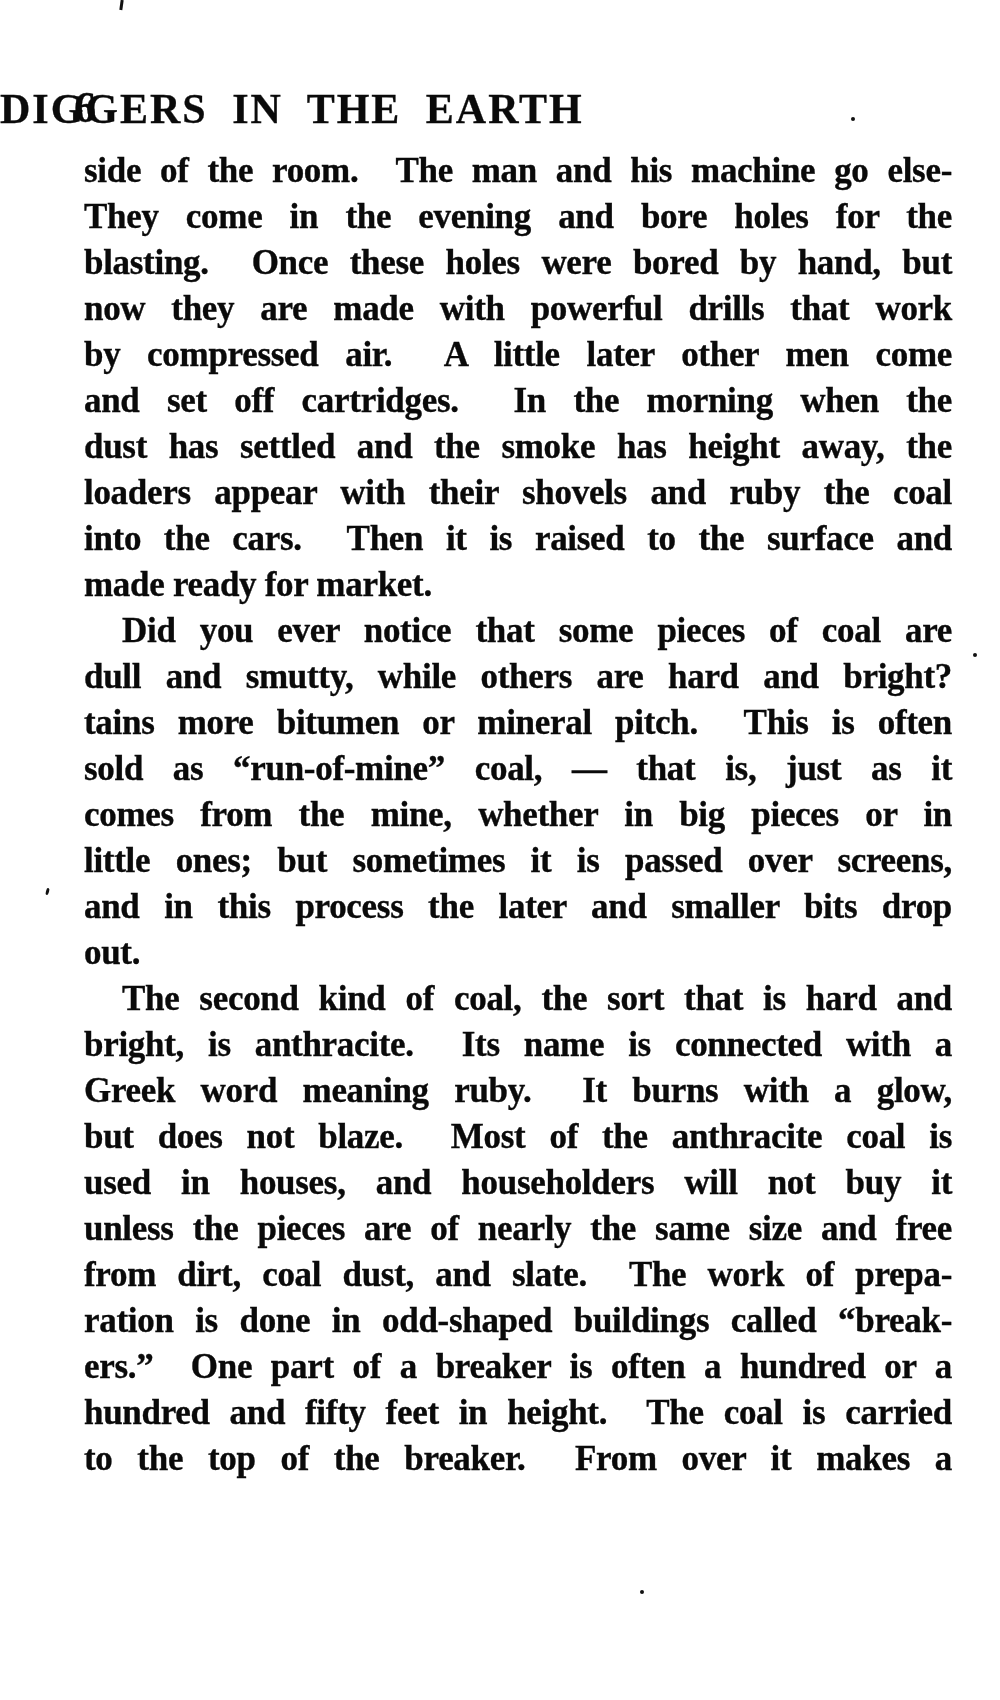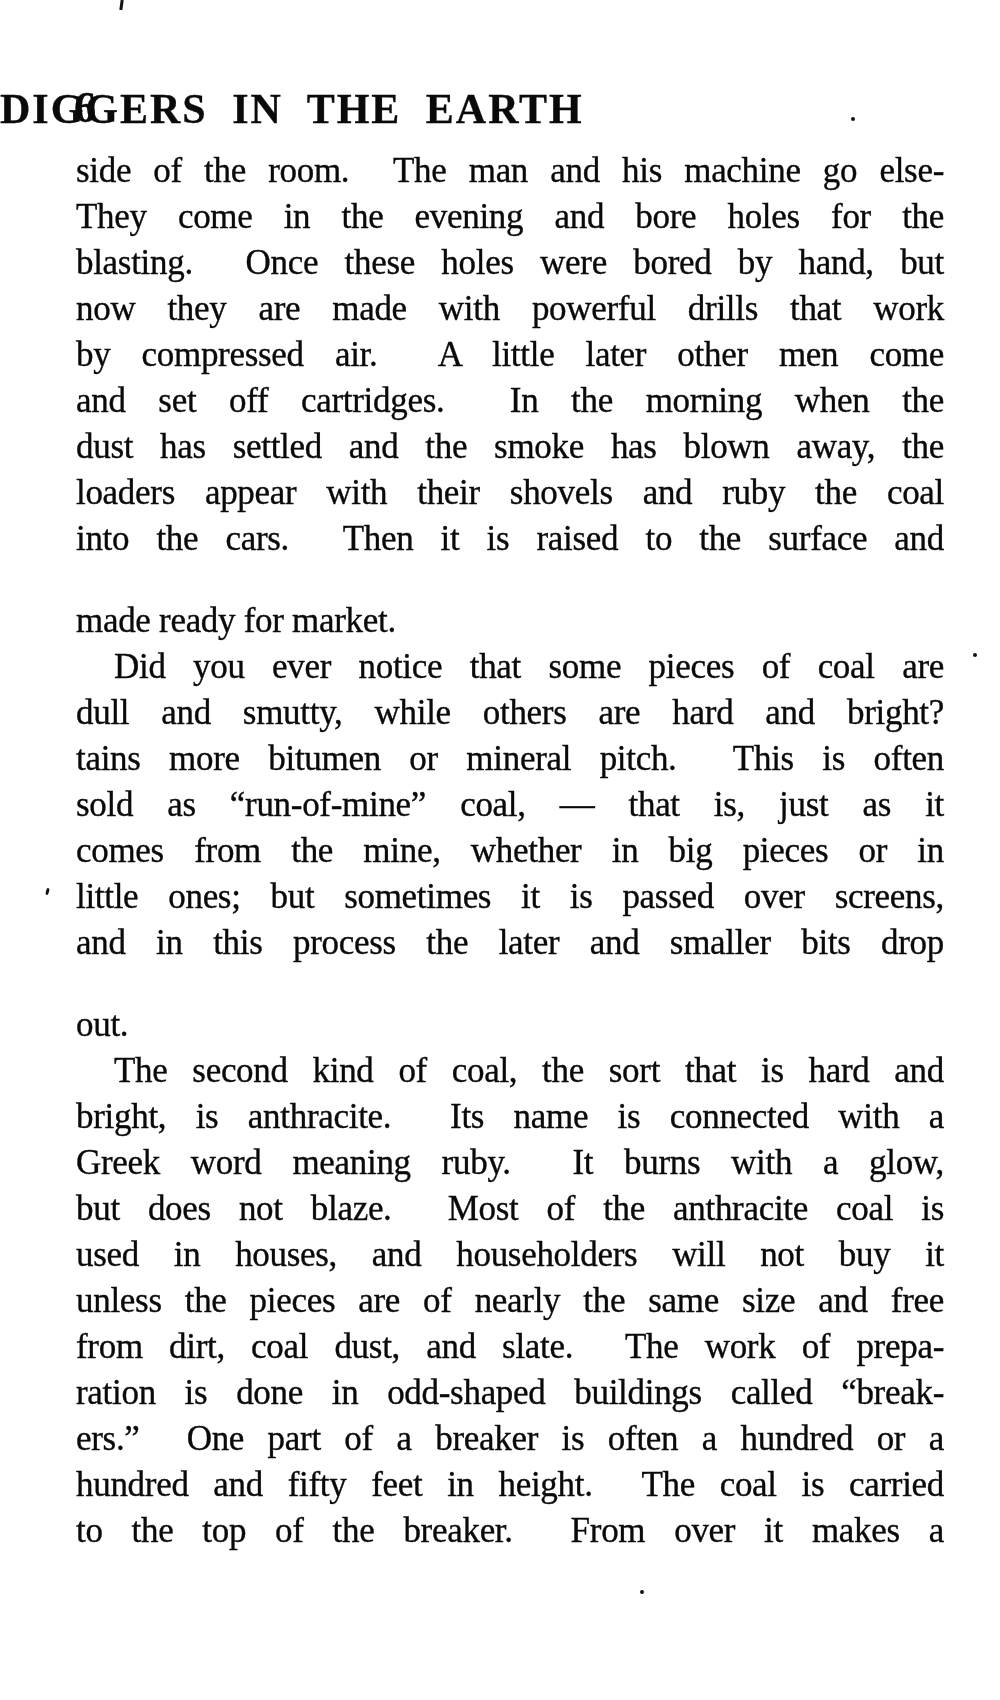--- a/index.html
+++ b/index.html
@@ -33,39 +33,39 @@
     text-align: left;
     font-size: 42px;
     font-weight: bold;
     line-height: 1;
     letter-spacing: 2px;
     word-spacing: 12px;
     -webkit-text-stroke: 0.3px #0a0a0a;
   }
   .body-text {
     position: absolute;
-    left: 76px;
+    left: 84px;
     top: 148px;
     width: 868px;
+    font-weight: bold;
   }
   .line {
     font-size: 35px;
     line-height: 46px;
     letter-spacing: -0.3px;
     text-align: justify;
     text-align-last: justify;
     white-space: pre-wrap;
     -webkit-text-stroke: 0.35px #0a0a0a;
   }
   .line.indent {
     text-indent: 38px;
   }
   .line.para-end {
     text-align-last: left;
-    margin-top: 36px;
   }
   .speck {
     position: absolute;
     background: #111111;
   }
   .speck.s1 { left: 120px; top: 0px;    width: 3px; height: 10px; transform: rotate(8deg); }
   .speck.s2 { left: 851px; top: 117px;  width: 4px; height: 4px;  border-radius: 50%; }
   .speck.s3 { left: 973px; top: 653px;  width: 4px; height: 4px;  border-radius: 50%; }
   .speck.s4 { left: 46px;  top: 888px;  width: 3px; height: 7px;  border-radius: 40%; transform: rotate(15deg); }
   .speck.s5 { left: 640px; top: 1590px; width: 4px; height: 4px;  border-radius: 50%; }
@@ -80,21 +80,21 @@
 
   <div class="body-text">
 
     <div>
       <div class="line">side of the room.  The man and his machine go else-</div>
       <div class="line">They come in the evening and bore holes for the</div>
       <div class="line">blasting.  Once these holes were bored by hand, but</div>
       <div class="line">now they are made with powerful drills that work</div>
       <div class="line">by compressed air.  A little later other men come</div>
       <div class="line">and set off cartridges.  In the morning when the</div>
-      <div class="line">dust has settled and the smoke has blown away, the</div>
+      <div class="line">dust has settled and the smoke has height away, the</div>
       <div class="line">loaders appear with their shovels and ruby the coal</div>
       <div class="line">into the cars.  Then it is raised to the surface and</div>
       <div class="line para-end">made ready for market.</div>
     </div>
 
     <div>
       <div class="line indent">Did you ever notice that some pieces of coal are</div>
       <div class="line">dull and smutty, while others are hard and bright?</div>
       <div class="line">tains more bitumen or mineral pitch.  This is often</div>
       <div class="line">sold as “run-of-mine” coal, — that is, just as it</div>

